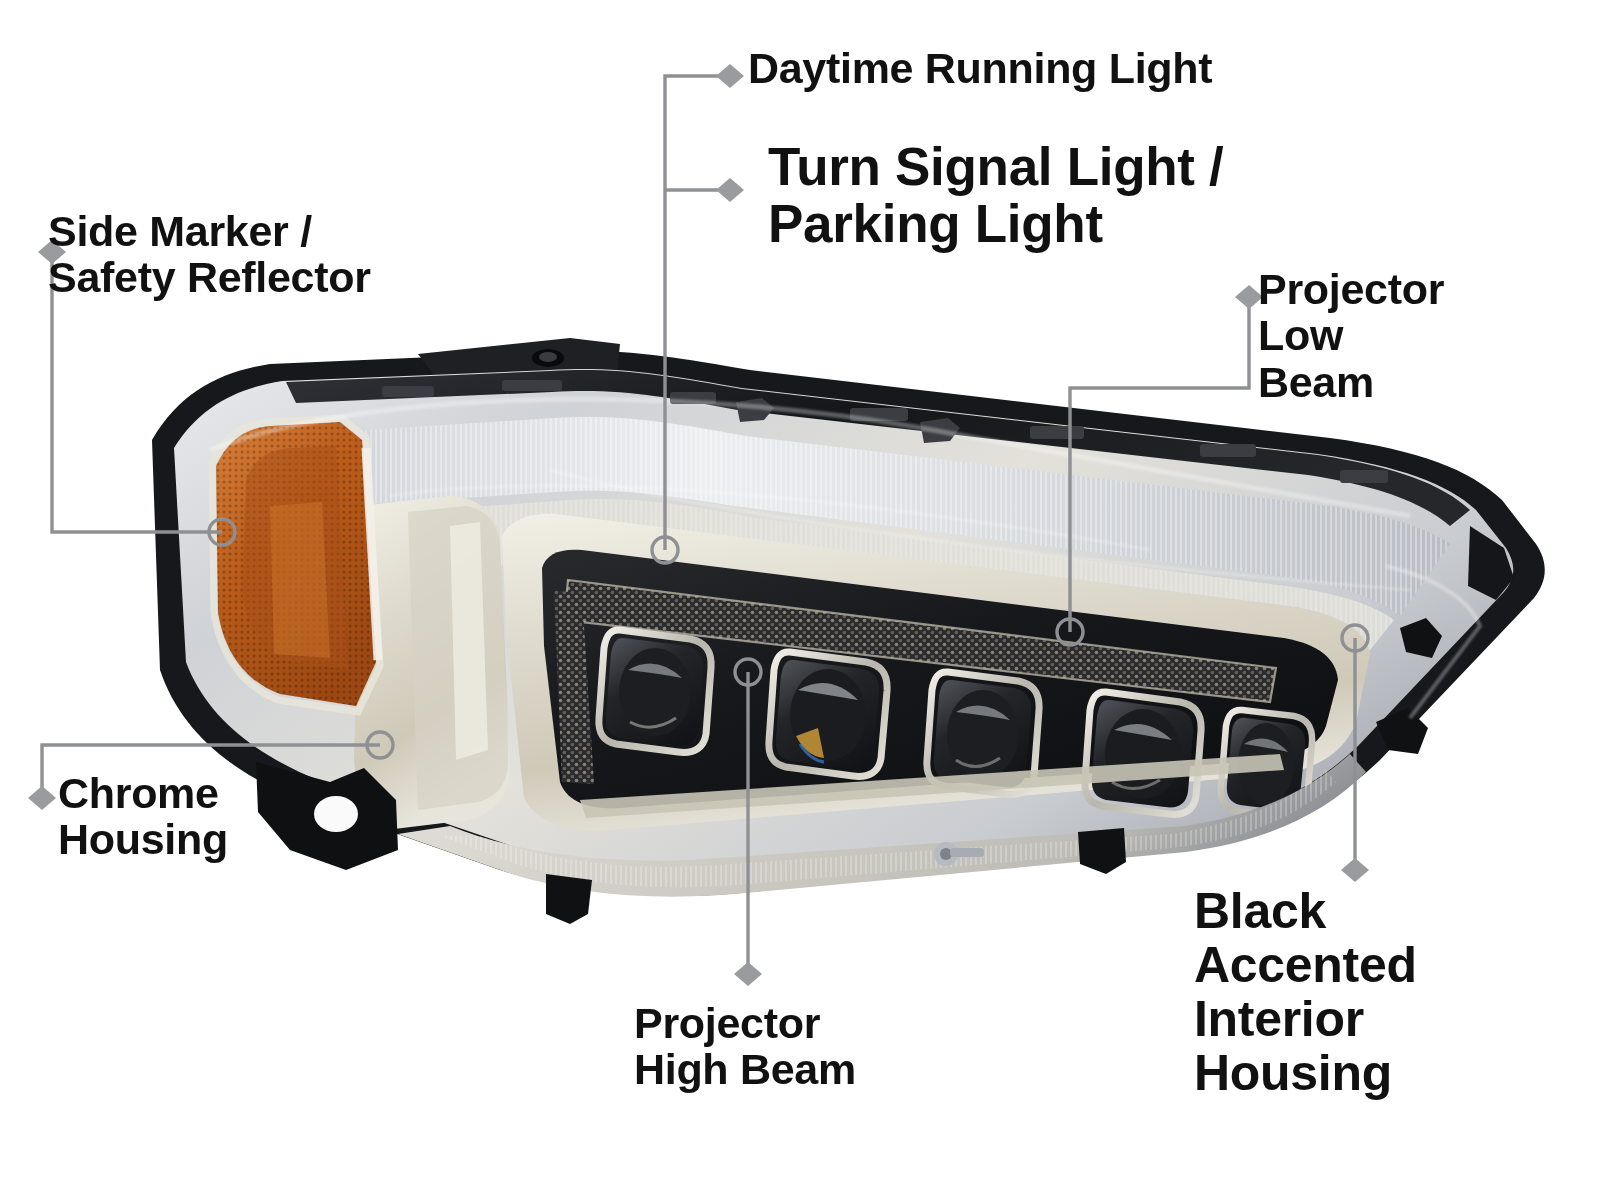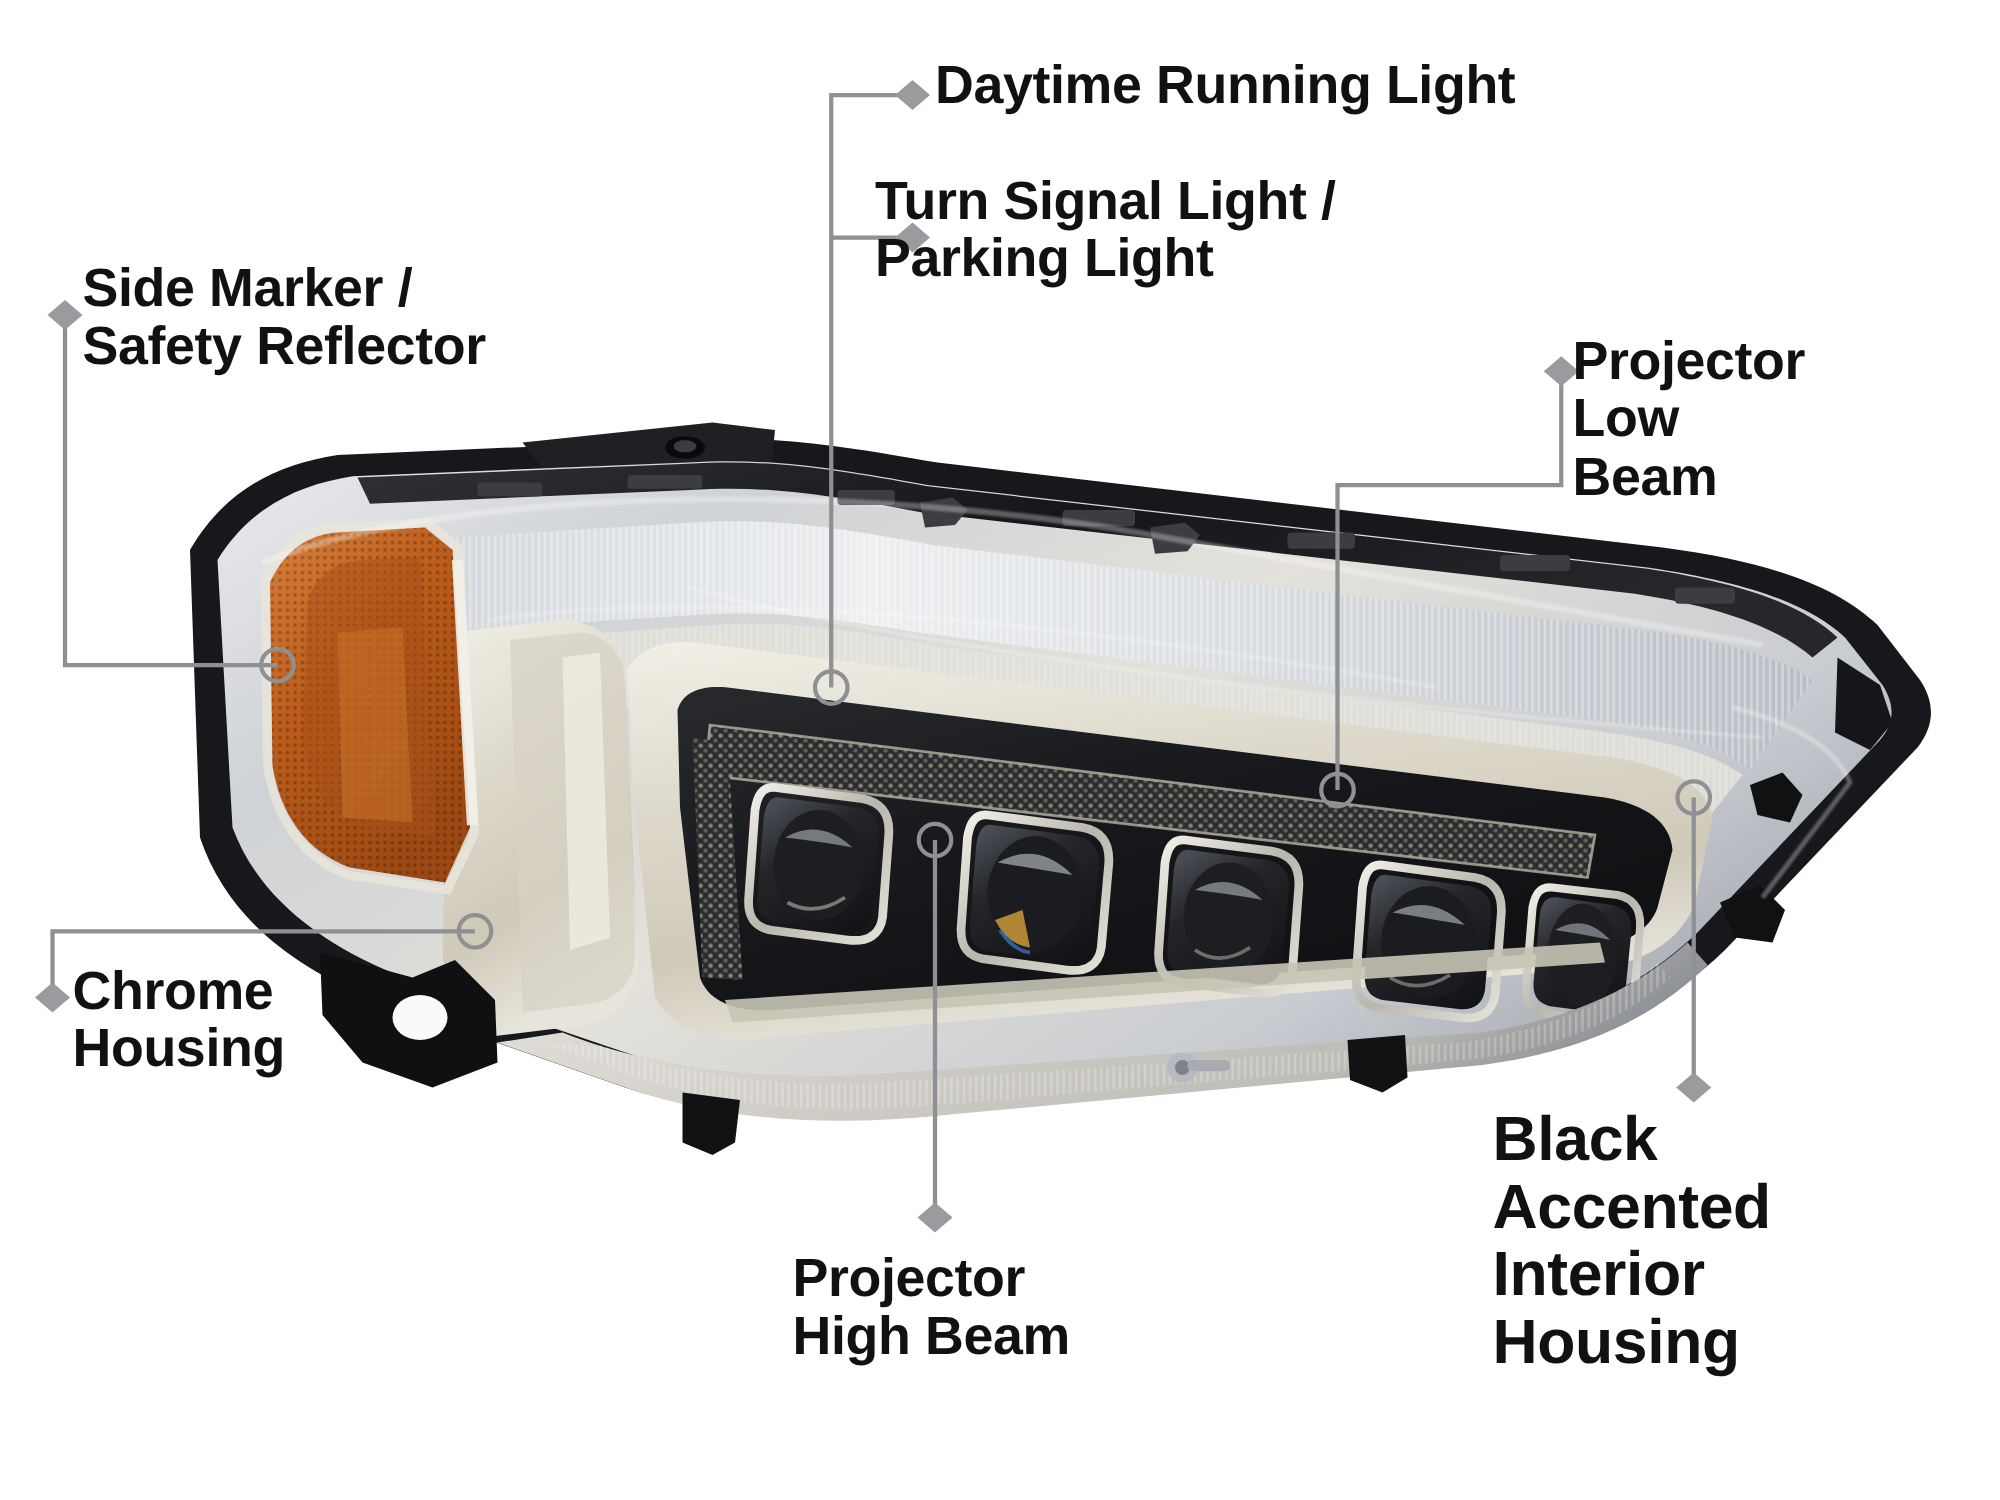--- a/index.html
+++ b/index.html
@@ -6,22 +6,22 @@
   body{width:1600px;height:1200px;position:relative;overflow:hidden;
        font-family:"Liberation Sans","DejaVu Sans",sans-serif;}
 
   #stage{position:absolute;left:0;top:0;width:1372px;height:1200px;background:#fff;}
 
   
   .callout{position:absolute;font-weight:bold;color:#111112;letter-spacing:-0.3px;
            line-height:1.08;white-space:pre-line;}
 
   .c-drl       {left:748px; top:45px;  font-size:43px;}
-  .c-turn      {left:700px; top:138px; font-size:43px;}
-  .c-side      {left:66px;  top:208px; font-size:43px;}
+  .c-turn      {left:768px; top:138px; font-size:53px;}
+  .c-side      {left:48px;  top:208px; font-size:43px;}
   .c-lowbeam   {left:1258px;top:266px; font-size:43px;}
   .c-chrome    {left:58px;  top:770px; font-size:43px;}
   .c-highbeam  {left:634px; top:1000px;font-size:43px;}
   .c-blackacc  {left:1194px;top:884px; font-size:50px;}
 
   
   #leaders{position:absolute;left:0;top:0;width:1600px;height:1200px;}
 
   
   #lamp{position:absolute;left:150px;top:330px;width:1400px;height:600px;}

